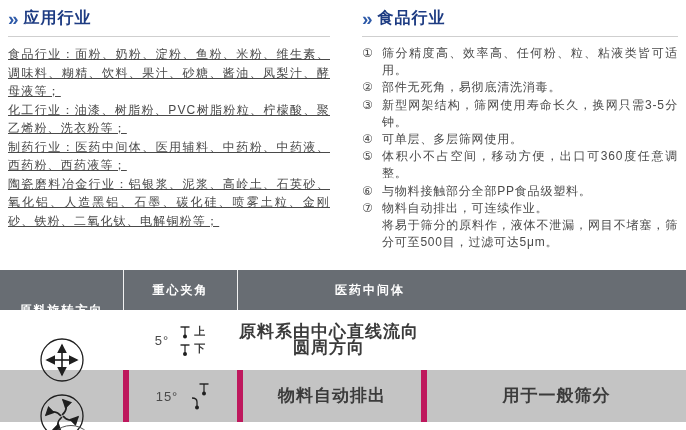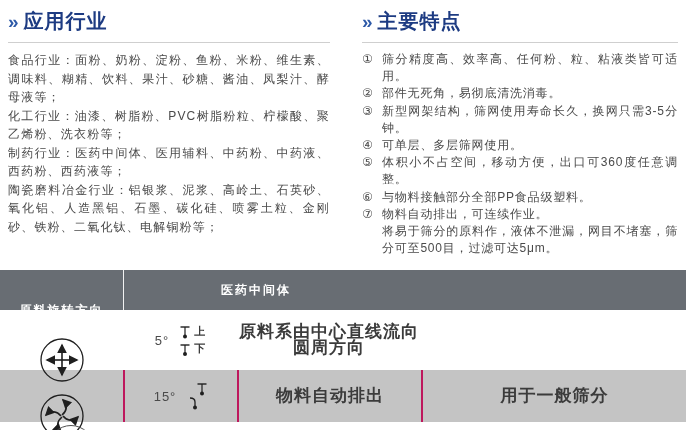--- a/index.html
+++ b/index.html
@@ -7,42 +7,42 @@
     position:relative;width:686px;height:430px;overflow:hidden;background:#fff;
     font-family:"Liberation Sans","DejaVu Sans",sans-serif;color:#4a4a4a;
   }
   
   .top{display:flex;height:270px;box-sizing:border-box;padding:6px 6px 0 8px;}
   .col{width:50%;box-sizing:border-box;}
   .col-left{padding-right:14px;}
   .col-right{padding-left:18px;padding-right:2px;}
   .sec-title{display:flex;align-items:center;gap:7px;margin:0;padding:2px 0 0 0;}
   .chev{color:#2e5aa8;font-size:19px;font-weight:bold;line-height:1;letter-spacing:-2px;}
-  .title-text{color:#1d3b82;font-size:20px;font-weight:bold;letter-spacing:1px;}
+  .title-text{color:#1d3b82;font-size:16px;font-weight:bold;letter-spacing:1px;}
   .rule{height:1px;background:#cfcfcf;margin:7px 0 8px 0;}
   .para{
     margin:0;font-size:12px;line-height:18.5px;letter-spacing:1.2px;
-    text-align:justify;color:#4a4a4a;
+    text-align:justify;color:#4a4a4a;text-decoration:underline;
   }
   .feat{display:flex;font-size:12px;line-height:17.2px;color:#4a4a4a;}
   .feat .num{flex:0 0 20px;color:#4a4a4a;}
   .feat .ftext{flex:1;letter-spacing:0.8px;text-align:justify;}
   .fnote{margin:0 0 0 20px;font-size:12px;line-height:17.2px;letter-spacing:0.8px;text-align:justify;color:#4a4a4a;}
   
   .spec-table{position:absolute;left:0;top:270px;width:686px;}
   .t-head{display:flex;height:40px;background:#686d73;}
   .t-head .th{
     display:flex;align-items:center;justify-content:center;box-sizing:border-box;
     color:#fff;font-size:12px;font-weight:600;letter-spacing:2px;
   }
   .t-head .th + .th{border-left:1px solid #f2f2f2;}
   .t-row{display:flex;}
   .r1{height:60px;background:#fff;}
   .r2{height:52px;background:#c4c4c4;}
-  .r2 .td + .td{border-left:2px solid #be185d;}
+  .r2 .td + .td{border-left:6px solid #be185d;}
   .td{display:flex;align-items:center;justify-content:center;box-sizing:border-box;}
   .c1{width:123px;margin-top:40px;}.c2{width:114px;}.c3{width:184px;}.c4{width:265px;}
   .cellb{
     white-space:pre-line;text-align:center;color:#3b3b3b;
     font-size:17px;font-weight:700;line-height:16px;letter-spacing:1px;
   }
   .angle{font-size:13px;color:#4a4a4a;letter-spacing:1px;}
   .c2{gap:10px;}
   .plumb-stack{display:flex;flex-direction:column;gap:2px;}
   .plumb-pair{display:flex;align-items:center;gap:3px;font-size:11px;color:#3b3b3b;font-weight:600;}
@@ -69,21 +69,21 @@
       <div class="rule"></div>
       <p class="para">食品行业：面粉、奶粉、淀粉、鱼粉、米粉、维生素、调味料、糊精、饮料、果汁、砂糖、酱油、凤梨汁、酵母液等；</p>
       <p class="para">化工行业：油漆、树脂粉、PVC树脂粉粒、柠檬酸、聚乙烯粉、洗衣粉等；</p>
       <p class="para">制药行业：医药中间体、医用辅料、中药粉、中药液、西药粉、西药液等；</p>
       <p class="para">陶瓷磨料冶金行业：铝银浆、泥浆、高岭土、石英砂、氧化铝、人造黑铝、石墨、碳化硅、喷雾土粒、金刚砂、铁粉、二氧化钛、电解铜粉等；</p>
     </section>
 
     <section class="col col-right">
       <h2 class="sec-title">
         <span class="chev">»</span>
-        <span class="title-text">主要特点</span>
+        <span class="title-text">食品行业</span>
       </h2>
       <div class="rule"></div>
       <div class="feat">
         <span class="num">①</span>
         <span class="ftext">筛分精度高、效率高、任何粉、粒、粘液类皆可适用。</span>
       </div>
       <div class="feat">
         <span class="num">②</span>
         <span class="ftext">部件无死角，易彻底清洗消毒。</span>
       </div>
@@ -117,20 +117,21 @@
     <svg width="0" height="0" style="position:absolute" aria-hidden="true">
       <defs>
         <marker id="ah" markerWidth="7" markerHeight="7" refX="5" refY="3" orient="auto">
           <path d="M0,0 L6,3 L0,6 z" fill="#1f1f1f"></path>
         </marker>
       </defs>
     </svg>
 
     <div class="t-head">
       <div class="th c1">原料旋转方向</div>
+      <div class="th c2">重心夹角</div>
       <div class="th c4">医药中间体</div>
     </div>
 
     <div class="t-row r1">
       <div class="td c1">
         <svg width="46" height="46" viewBox="0 0 46 46">
           <circle cx="23" cy="23" r="21" fill="none" stroke="#1f1f1f" stroke-width="1.3"></circle>
           <line x1="23" y1="23" x2="23" y2="8" stroke="#1f1f1f" stroke-width="1.6" marker-end="url(#ah)"></line>
           <line x1="23" y1="23" x2="23" y2="38" stroke="#1f1f1f" stroke-width="1.6" marker-end="url(#ah)"></line>
           <line x1="23" y1="23" x2="8" y2="23" stroke="#1f1f1f" stroke-width="1.6" marker-end="url(#ah)"></line>

